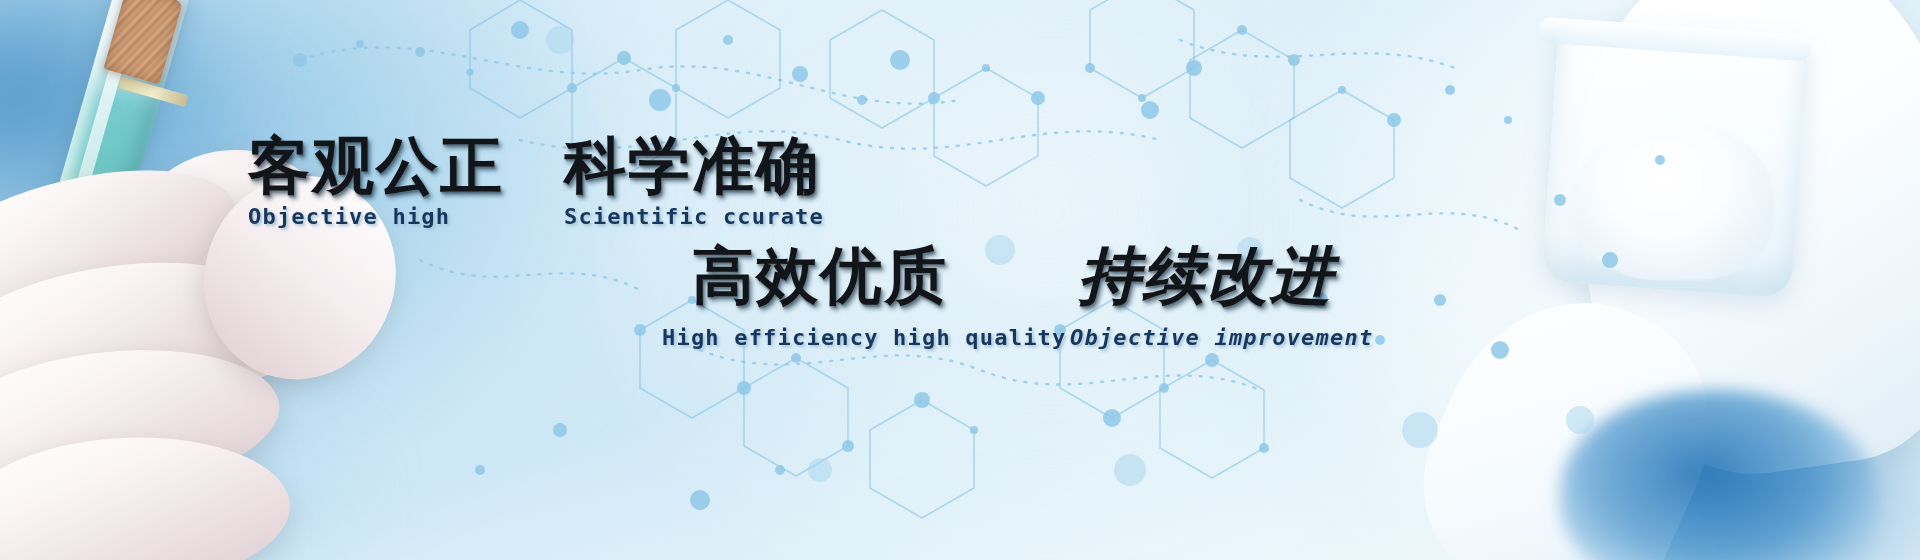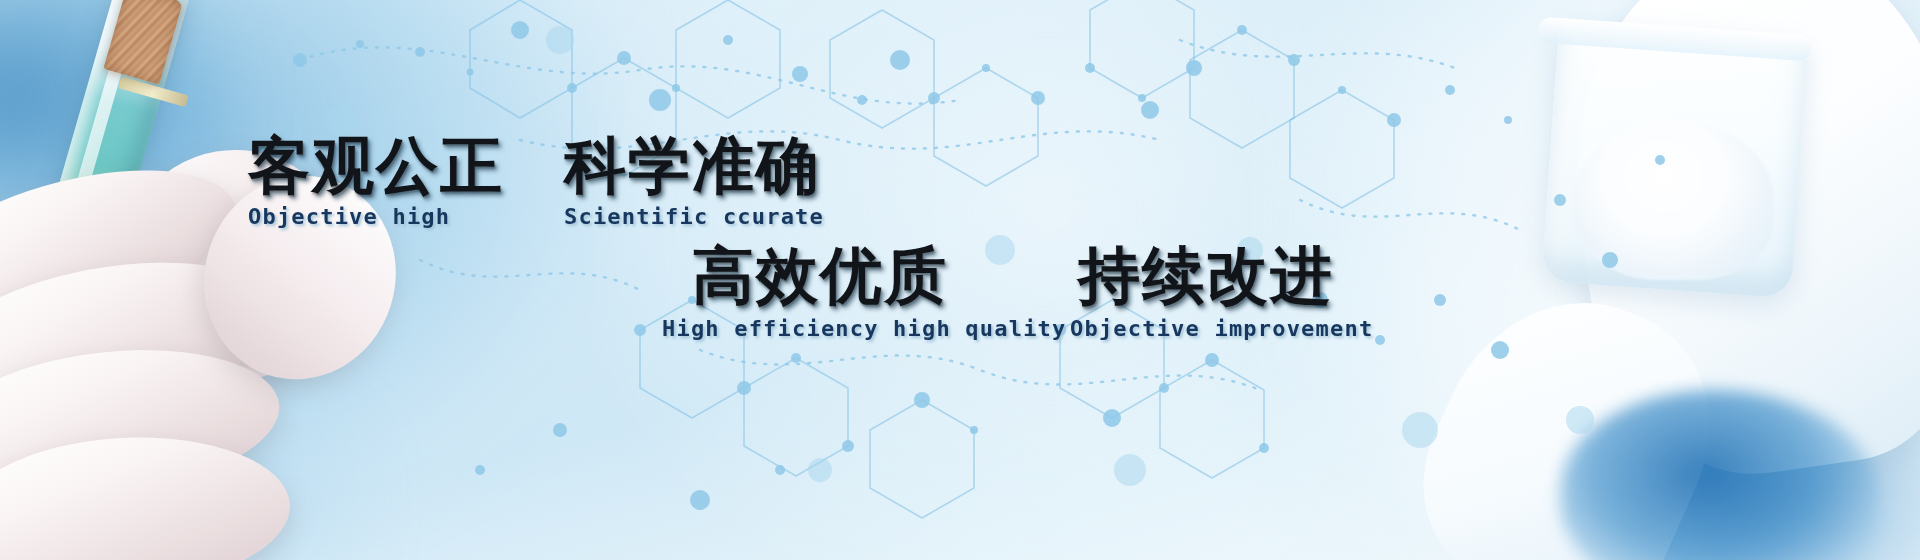--- a/index.html
+++ b/index.html
@@ -233,23 +233,23 @@
     font-size: 22px;
     color: #17375e;
     letter-spacing: 1.2px;
     text-shadow: 2px 2px 3px rgba(160,195,215,0.95);
     margin-top: 6px;
   }
 
   #grp-objective   { left: 248px;  top: 133px; }
   #grp-scientific  { left: 564px;  top: 133px; }
   #grp-efficiency  { left: 692px;  top: 243px; }
-  #grp-continuous  { left: 1078px; top: 243px; }
-
-  #grp-efficiency .en, #grp-continuous .en { margin-top: 8px; }
+  #grp-continuous  { left: 1078px; top: 243px; font-style: italic; }
+
+  #grp-efficiency .en, #grp-continuous .en { margin-top: 17px; }
   #grp-efficiency .en { margin-left: -30px; }
   #grp-continuous .en { margin-left: -8px; }
 </style>
 </head>
 <body>
 
 <div id="banner">
 
   <div class="wash wash-left-blue"></div>
   <div class="wash wash-left-deep"></div>

